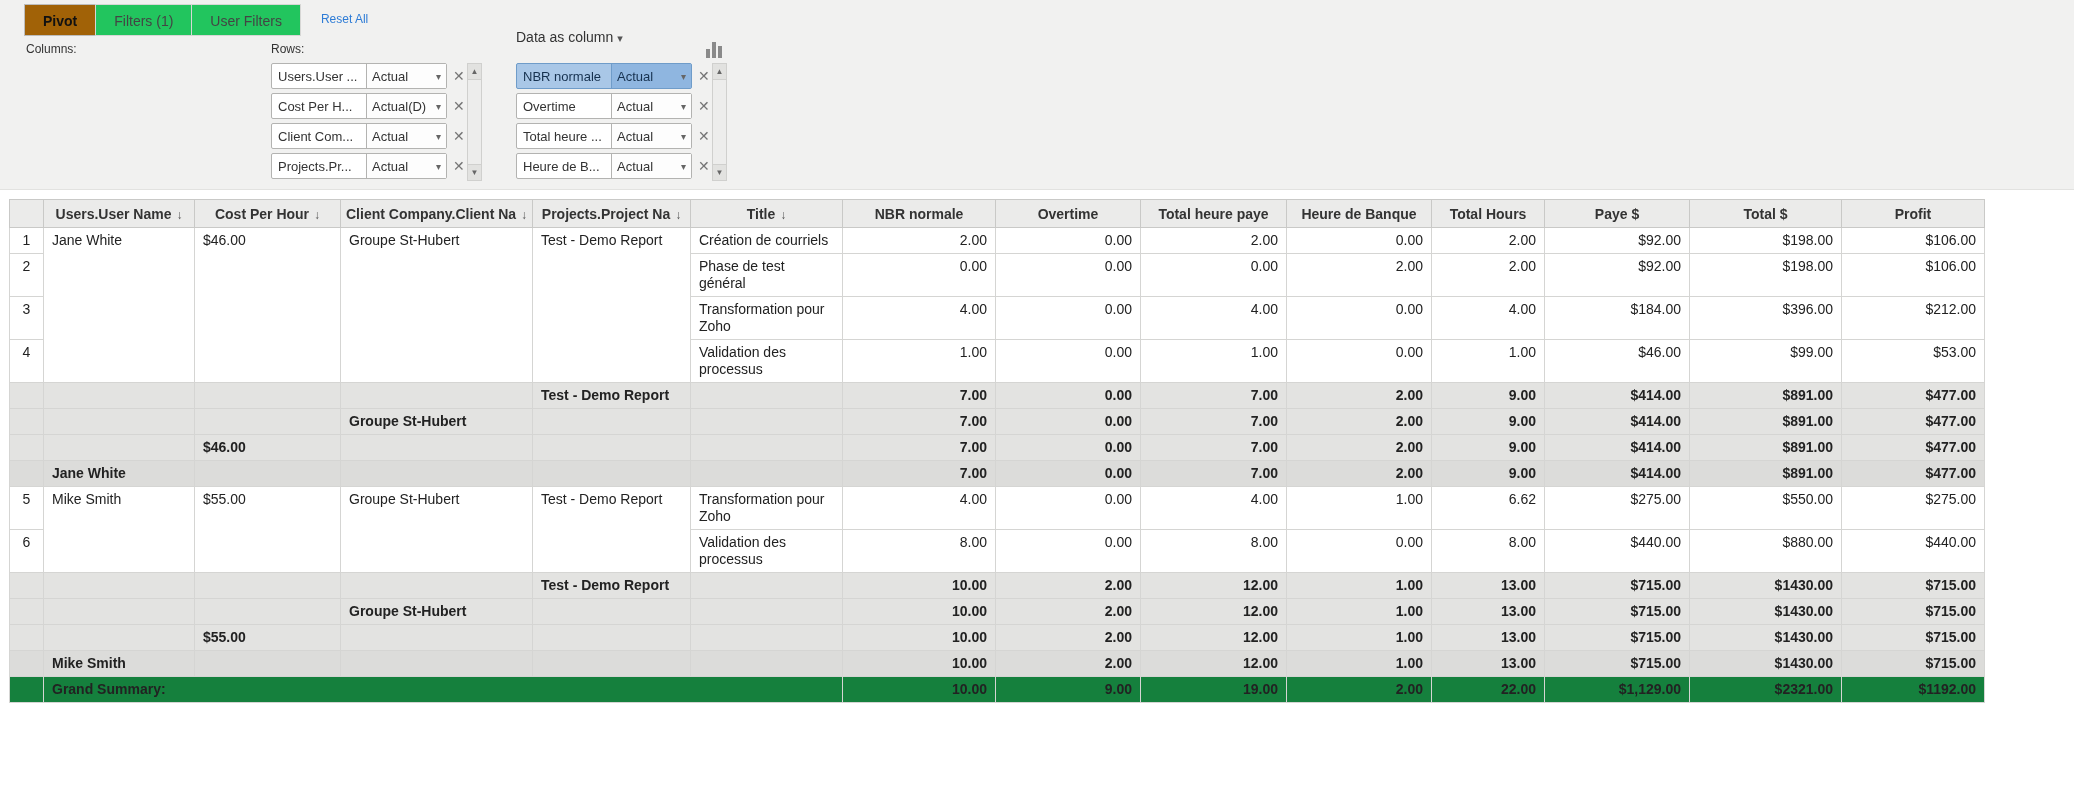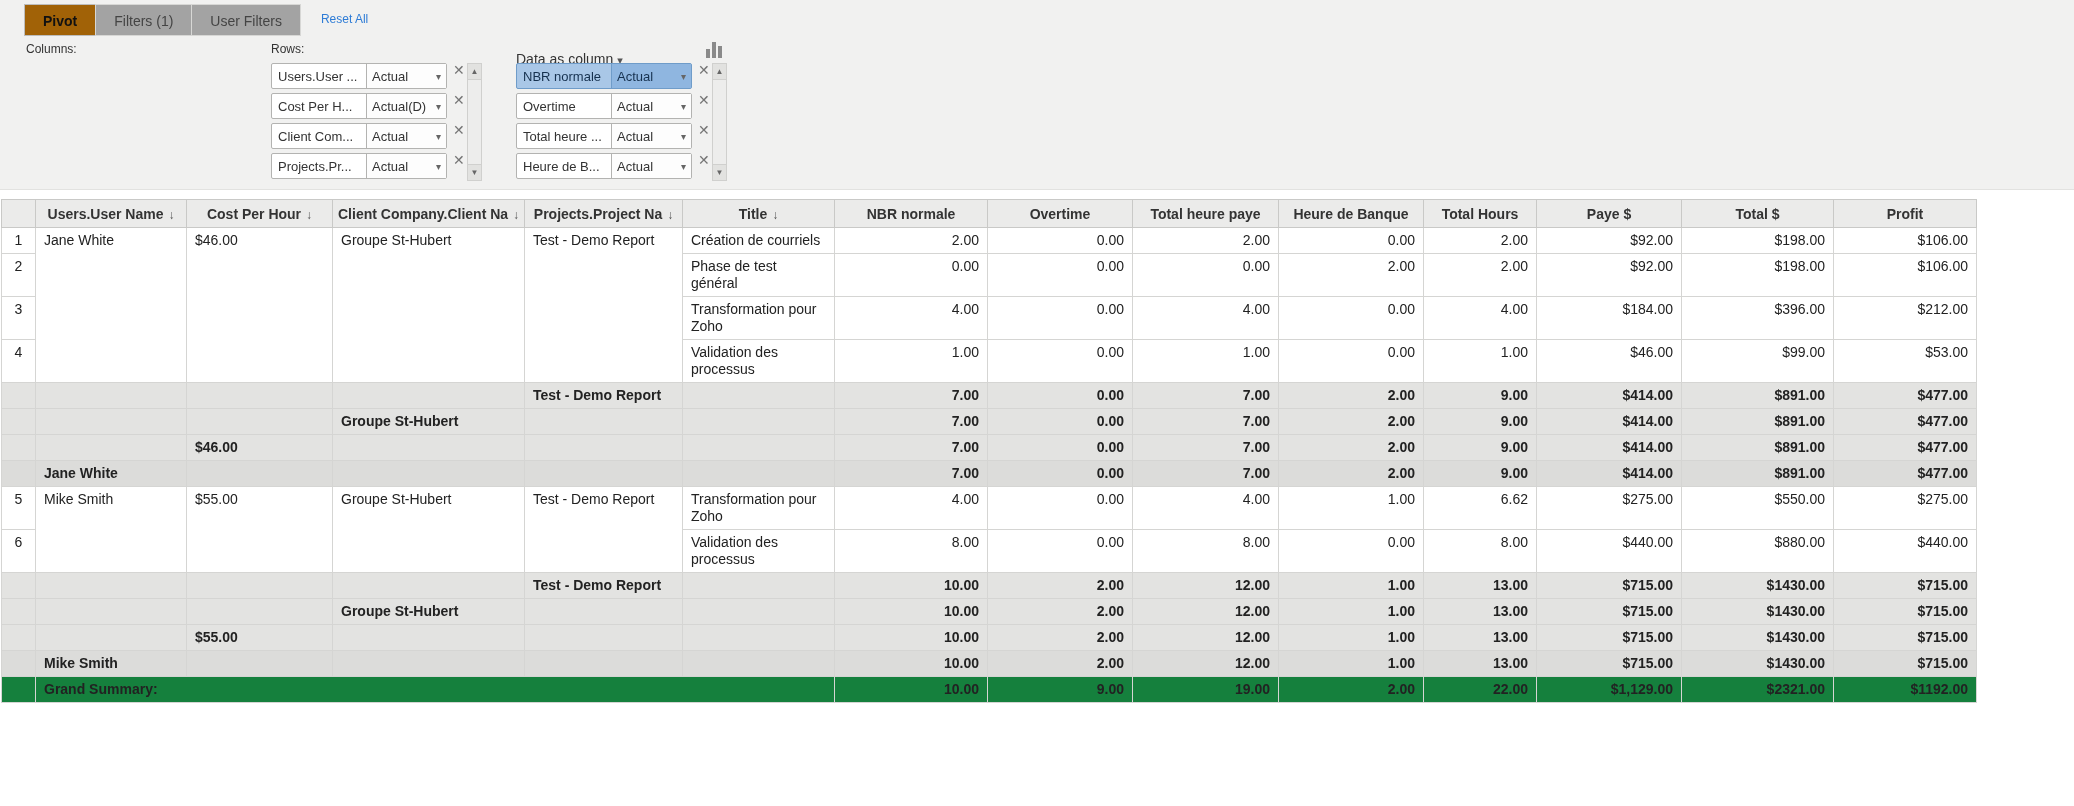--- a/index.html
+++ b/index.html
@@ -27,21 +27,21 @@
     left: 24px; top: 4px;
     display: flex;
     align-items: stretch;
     height: 32px;
   }
   .tab {
     font-size: 14px;
     color: #444;
     padding: 8px 18px 0 18px;
     border: 1px solid #d7d7d5;
-    background: #a3a3a3;
+    background: #22c55e;
     cursor: pointer;
     white-space: nowrap;
   }
   .tab + .tab { margin-left: -1px; }
   .tab.active {
     background: #a16207;
     border-color: #bdbdbd;
     font-weight: bold;
     color: #111;
   }
@@ -68,21 +68,21 @@
   }
   .dropzone .placeholder {
     display:block;
     padding: 8px 8px;
     font-size: 13px;
     color: #9a9a9a;
   }
   .fieldlist { position: absolute; top: 63px; }
   #rows-fieldlist { left: 271px; }
   #data-fieldlist { left: 516px; }
-  .pill-row { display: flex; align-items: flex-start; height: 26px; margin-bottom: 4px; }
+  .pill-row { display: flex; align-items: center; height: 26px; margin-bottom: 4px; }
   .pill {
     display: flex;
     align-items: center;
     width: 176px;
     height: 26px;
     background: #ffffff;
     border: 1px solid #b3b3b1;
     border-radius: 2px;
     cursor: move;
   }
@@ -141,21 +141,21 @@
     justify-content: center;
     font-size: 8px;
     color: #666;
     background: #e2e2e0;
     cursor: pointer;
   }
   .vscroll .arr.up { top: 0; border-bottom: 1px solid #d0d0ce; }
   .vscroll .arr.down { bottom: 0; border-top: 1px solid #d0d0ce; }
   .data-as-col {
     position: absolute;
-    left: 516px; top: 51px;
+    left: 516px; top: 29px;
     font-size: 14px;
     color: #333;
     cursor: pointer;
     white-space: nowrap;
   }
   .data-as-col .chev { font-size: 11px; color: #555; margin-left: 4px; }
   .mini-chart {
     position: absolute;
     left: 706px; top: 41px;
     width: 24px; height: 17px;
@@ -163,21 +163,21 @@
     align-items: flex-end;
     gap: 2px;
     cursor: pointer;
   }
   .mini-chart i { display: block; width: 4px; background: #8a8a8a; }
   .mini-chart .b1 { height: 9px; }
   .mini-chart .b2 { height: 16px; }
   .mini-chart .b3 { height: 12px; }
 
   
-  .pivot-wrap { position: absolute; left: 1px; top: 199px; }
+  .pivot-wrap { position: absolute; left: 9px; top: 199px; }
   table.pivot {
     border-collapse: collapse;
     table-layout: fixed;
     width: 1975px;
   }
   table.pivot th {
     background: #ebebea;
     border: 1px solid #c9c9c7;
     font-size: 14px;
     font-weight: bold;

